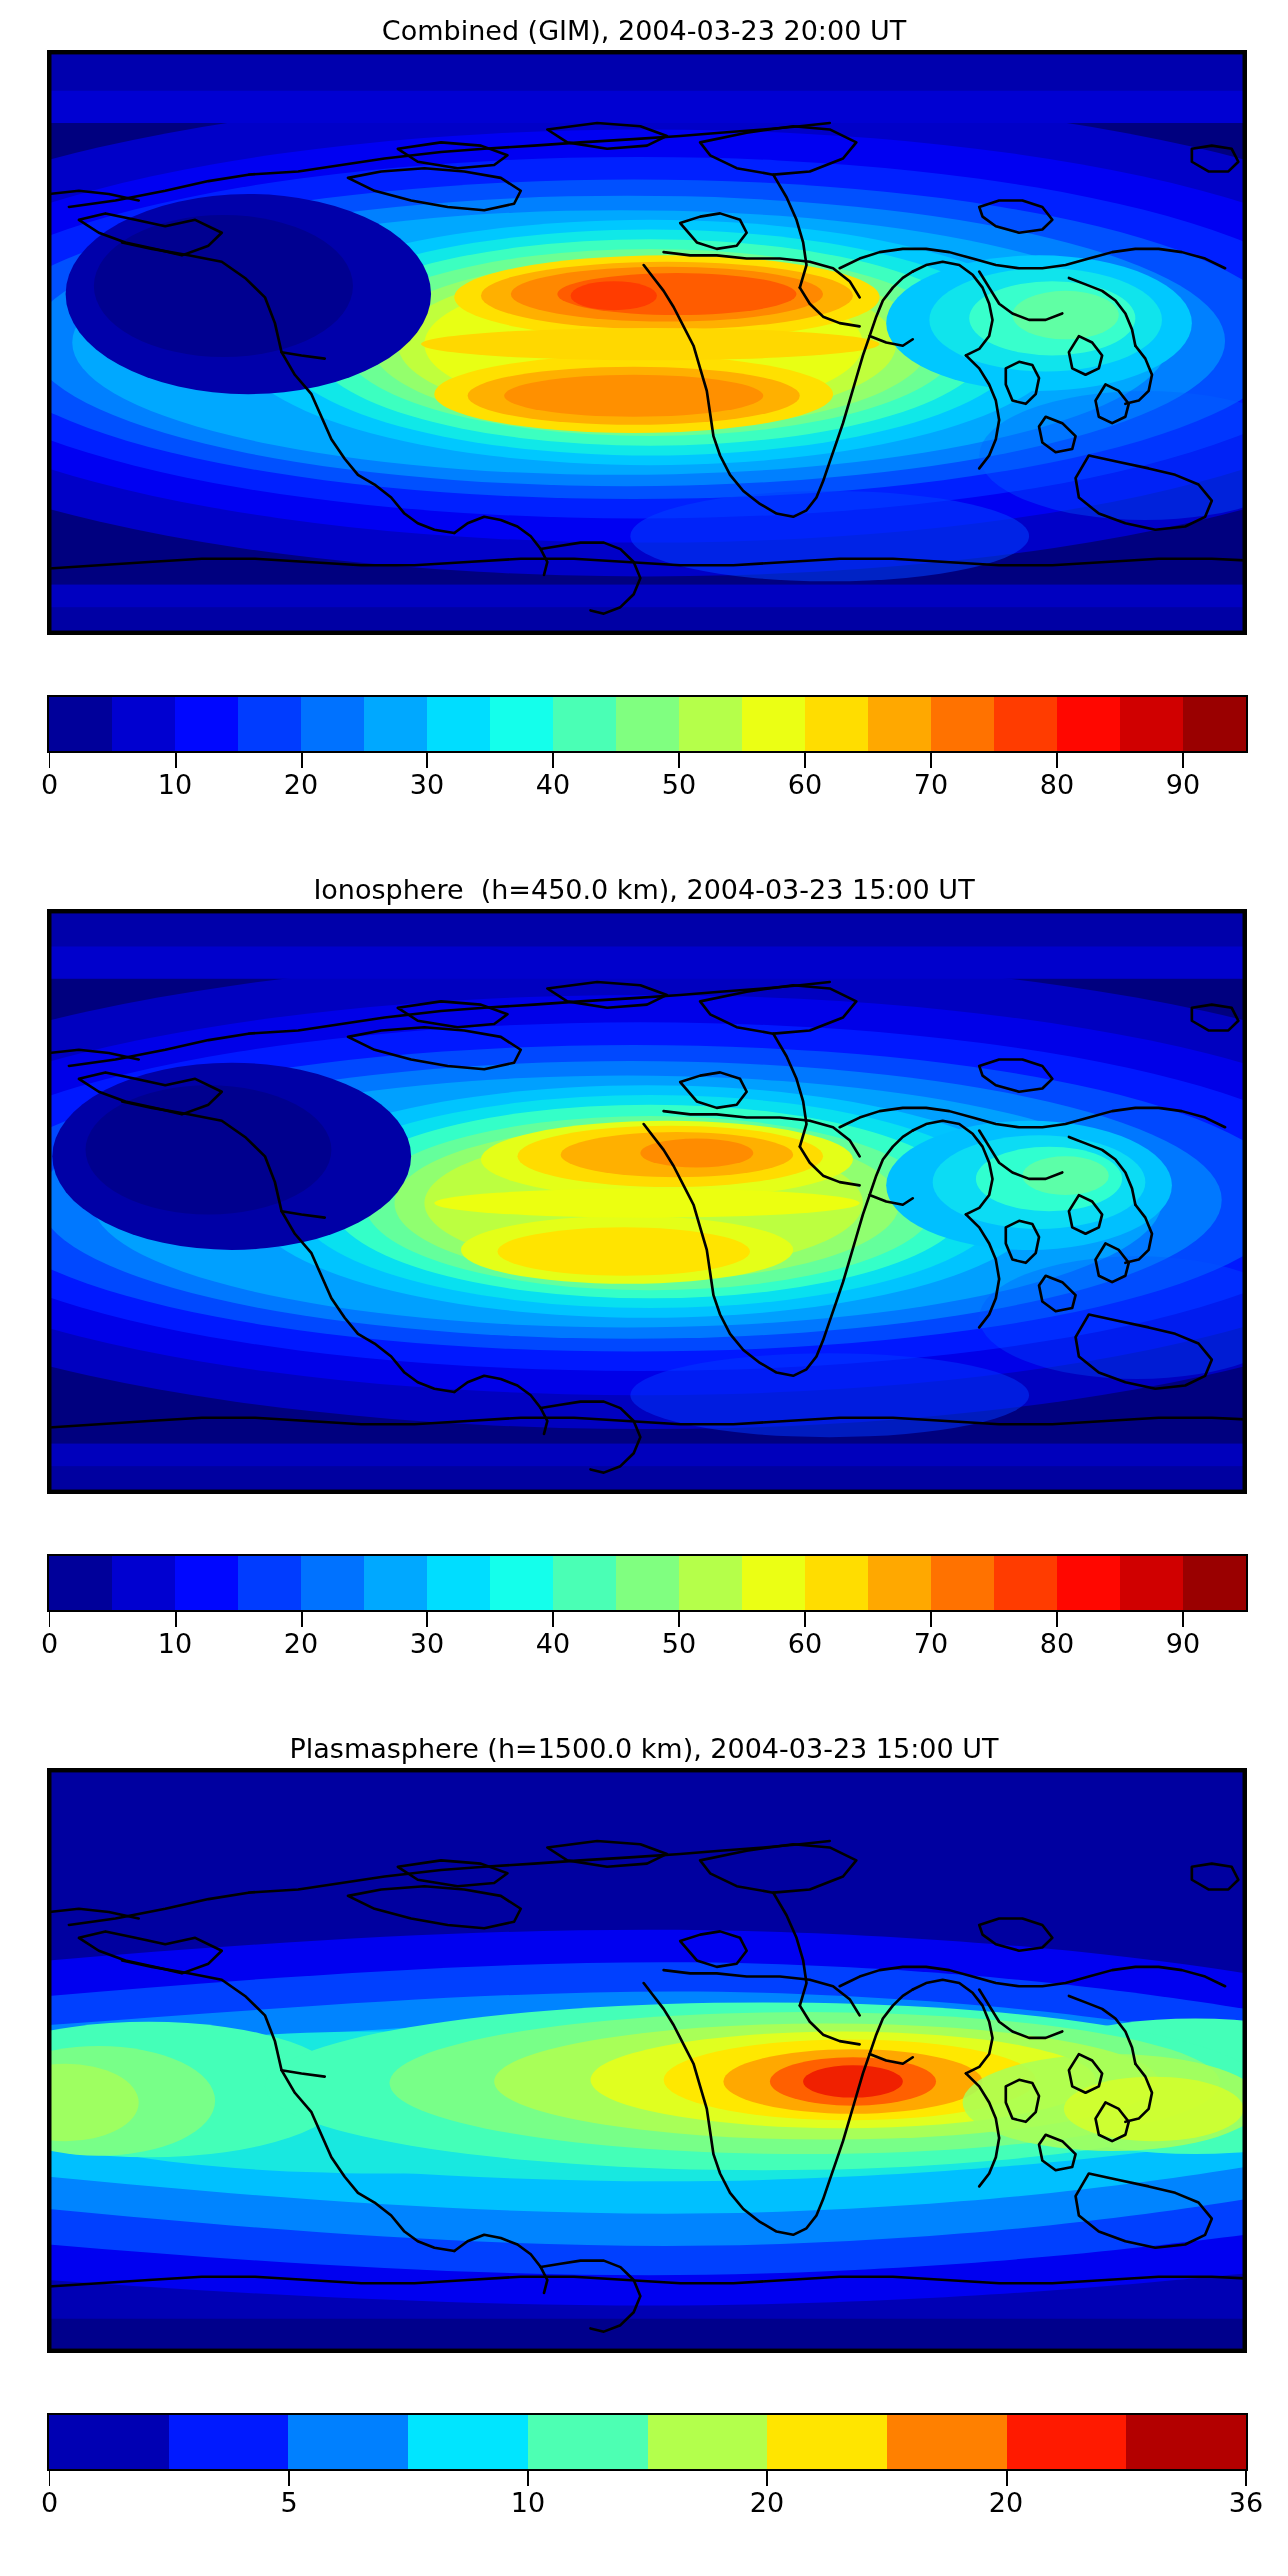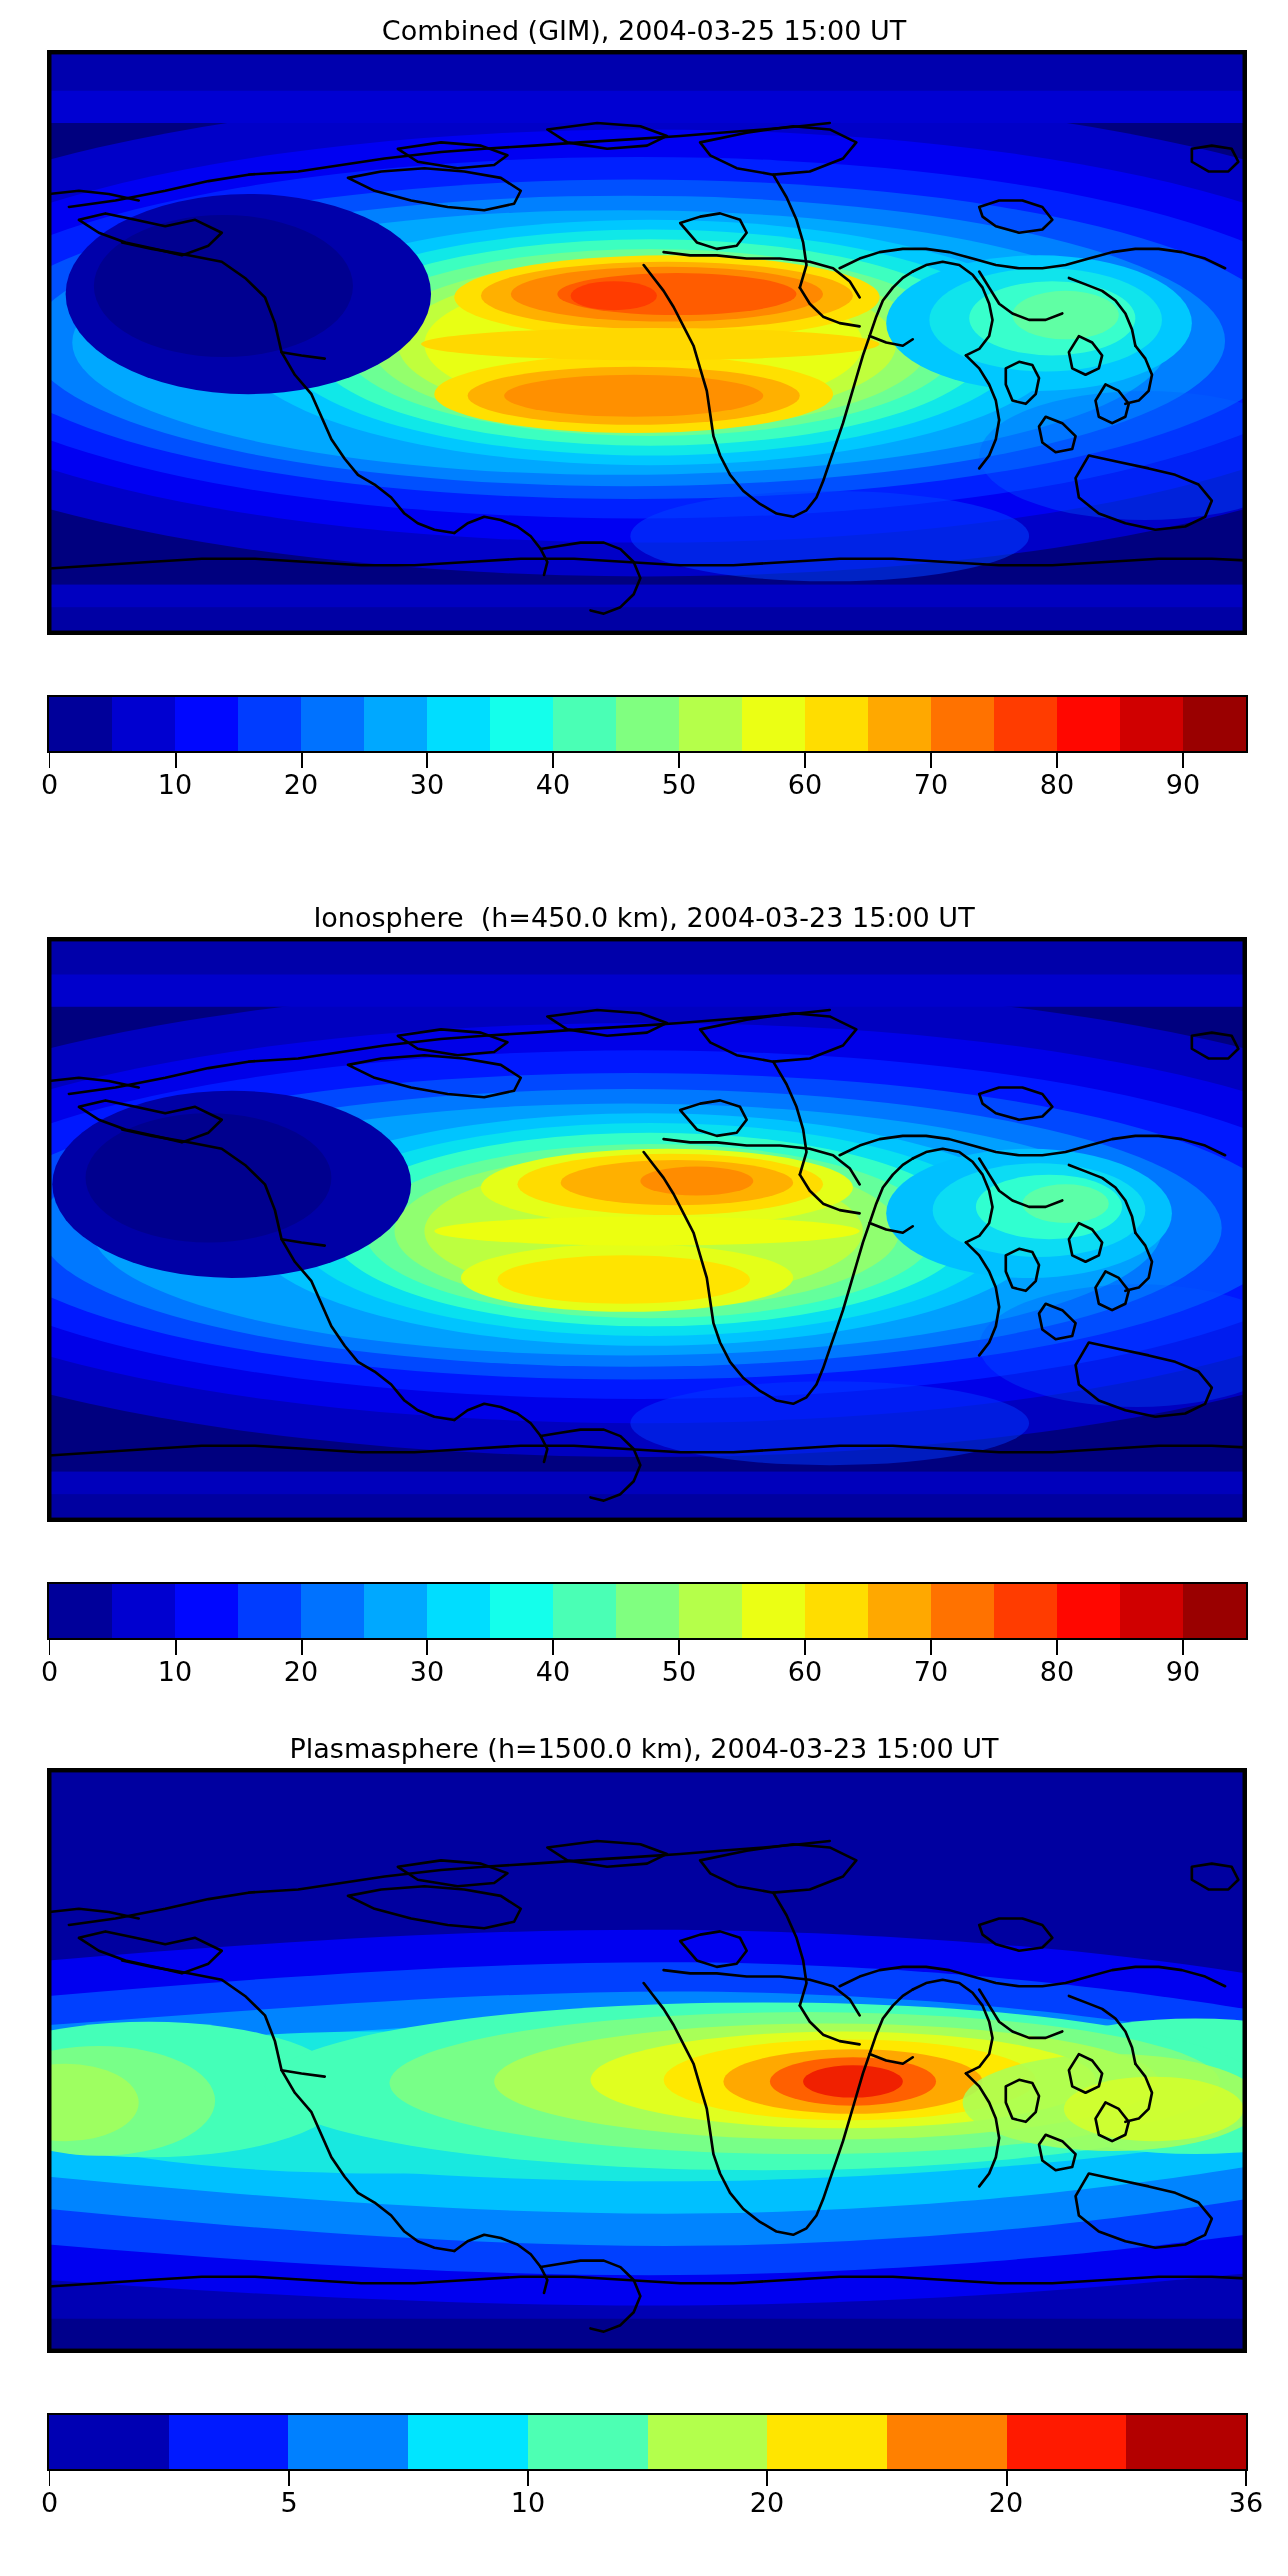--- a/index.html
+++ b/index.html
@@ -28,21 +28,21 @@
   .ctick{position:absolute;top:0;width:1.7px;height:14.6px;background:#000000;}
   .clabel{position:absolute;top:16.3px;transform:translateX(-50%);
     font-size:27px;color:#000000;font-family:"DejaVu Sans",sans-serif;white-space:nowrap;}
 </style>
 </head>
 <body>
 
 <div class="figure">
 
   <div class="panel" style="top:17px;">
-    <div class="panel-title">Combined (GIM), 2004-03-25 15:00 UT</div>
+    <div class="panel-title">Combined (GIM), 2004-03-23 20:00 UT</div>
     <div class="map-wrap" style="top:33px;">
       <div class="map-inner">
         <svg class="map-svg" viewBox="0 0 720 360" preserveAspectRatio="none">
           <defs>
             <radialGradient id="g1n" cx="50%" cy="50%" r="50%">
               <stop offset="0%" stop-color="#a50000"></stop>
                 <stop offset="100%" stop-color="#a50000"></stop>
             </radialGradient>
             <clipPath id="clipA">
                 <rect x="0" y="0" width="720" height="360"></rect>
@@ -180,21 +180,21 @@
           <div class="ctick" style="left: 883px;"></div>
           <div class="clabel" style="left: 884px;">70</div>
           <div class="ctick" style="left: 1009px;"></div>
           <div class="clabel" style="left: 1010px;">80</div>
           <div class="ctick" style="left: 1135px;"></div>
           <div class="clabel" style="left: 1136px;">90</div>
         </div>
     </div>
   </div>
 
-  <div class="panel" style="top:904px;">
+  <div class="panel" style="top:876px;">
     <div class="panel-title">Ionosphere  (h=450.0 km), 2004-03-23 15:00 UT</div>
     <div class="map-wrap" style="top:33px;">
       <div class="map-inner">
         <svg class="map-svg" viewBox="0 0 720 360" preserveAspectRatio="none">
           <defs>
               <clipPath id="clipB">
                 <rect x="0" y="0" width="720" height="360"></rect>
               </clipPath>
             </defs>
           <g clip-path="url(#clipB)">

